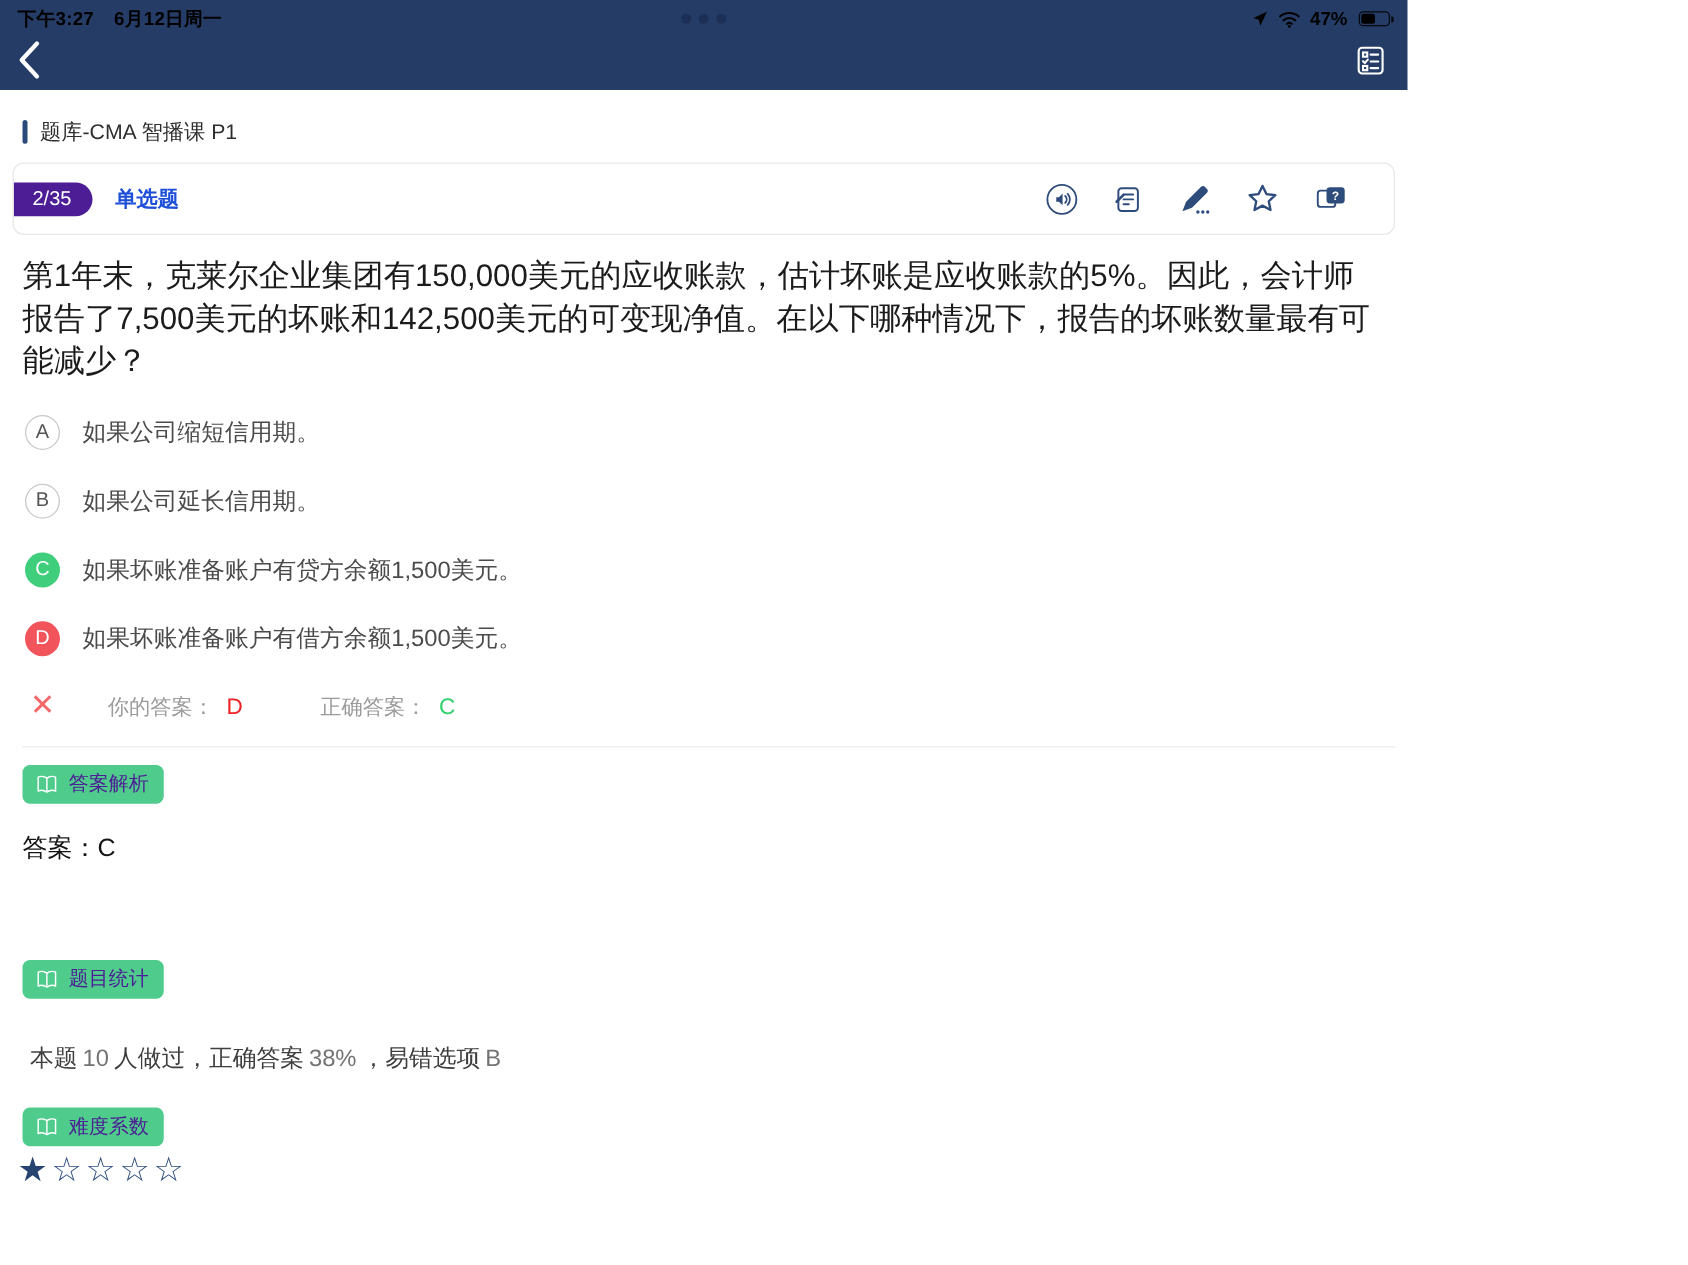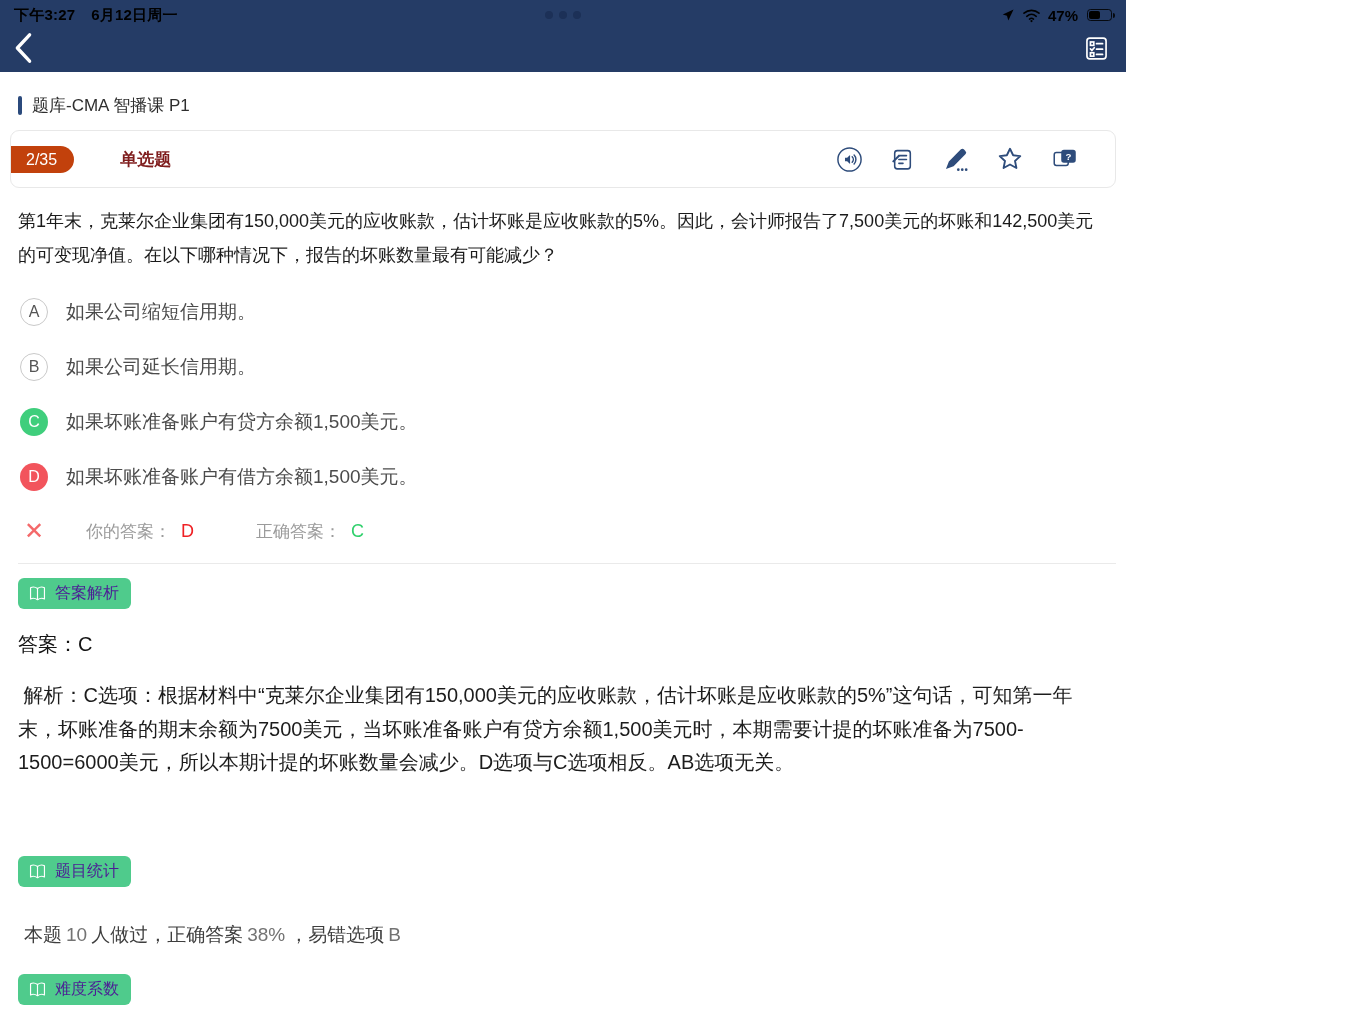--- a/index.html
+++ b/index.html
@@ -30,29 +30,29 @@
   .page-title-row { display:flex; align-items:center; gap:10px; margin:22px 0 0 18px; }
   .title-accent { width:4px; height:19px; background:#2b4a7c; border-radius:2px; }
   .page-title { font-size:17px; font-weight:500; color:#2e2e2e; }
 
   
   .qcard {
     margin:13px 10px 0 10px; height:58px; border:1px solid #e8e8e8; border-radius:9px;
     display:flex; align-items:center; overflow:hidden; background:#fff;
   }
   .progress-badge {
-    height:27px; line-height:27px; padding:0 17px 0 15px; background:#c2410c; color:#fff;
+    height:27px; line-height:27px; padding:0 17px 0 15px; background:#4c1d95; color:#fff;
     font-size:16px; font-weight:500; border-radius:0 13.5px 13.5px 0;
   }
-  .qtype { margin-left:46px; font-size:17px; font-weight:600; color:#7f1d1d; }
+  .qtype { margin-left:18px; font-size:17px; font-weight:600; color:#1d4ed8; }
   .hicons { margin-left:auto; margin-right:36px; display:flex; gap:27px; color:#2e4c7b; }
   .hicon { background:none; border:none; cursor:pointer; color:#2e4c7b; display:flex; align-items:center; }
 
   
-  .question { margin:16px 18px 0 18px; font-size:18px; line-height:34px; color:#1b1b1b; }
+  .question { margin:16px 18px 0 18px; font-size:25px; line-height:34px; color:#1b1b1b; }
 
   
   .options { margin-top:26px; }
   .opt-row { display:flex; align-items:center; padding-left:20px; margin-bottom:27px; cursor:pointer; }
   .opt-circle {
     width:28px; height:28px; border-radius:50%; display:flex; align-items:center; justify-content:center;
     font-size:16px; flex:0 0 28px;
   }
   .opt-default { border:1px solid #c9c9c9; color:#555; }
   .opt-correct { background:#3fce7c; color:#fff; }
@@ -235,21 +235,20 @@
     <div class="gbadge">
       <span>
         <svg width="19" height="17" viewBox="0 0 24 22" fill="none" stroke="#fff" stroke-width="1.5" stroke-linejoin="round">
           <path d="M12 4.5 C9 2.3 5 2.5 3 3.6 V18 C5 17 9 17 12 19 C15 17 19 17 21 18 V3.6 C19 2.5 15 2.3 12 4.5 Z"></path>
           <line x1="12" y1="4.5" x2="12" y2="19"></line>
         </svg>
       </span>
       <span>答案解析</span>
     </div>
     <p class="answer-line">答案：C</p>
-    <p class="analysis"> 解析：C选项：根据材料中“克莱尔企业集团有150,000美元的应收账款，估计坏账是应收账款的5%”这句话，可知第一年末，坏账准备的期末余额为7500美元，当坏账准备账户有贷方余额1,500美元时，本期需要计提的坏账准备为7500-1500=6000美元，所以本期计提的坏账数量会减少。D选项与C选项相反。AB选项无关。</p>
 
     
     <div class="gbadge stats-b">
       <span>
         <svg width="19" height="17" viewBox="0 0 24 22" fill="none" stroke="#fff" stroke-width="1.5" stroke-linejoin="round">
           <path d="M12 4.5 C9 2.3 5 2.5 3 3.6 V18 C5 17 9 17 12 19 C15 17 19 17 21 18 V3.6 C19 2.5 15 2.3 12 4.5 Z"></path>
           <line x1="12" y1="4.5" x2="12" y2="19"></line>
         </svg>
       </span>
       <span>题目统计</span>

